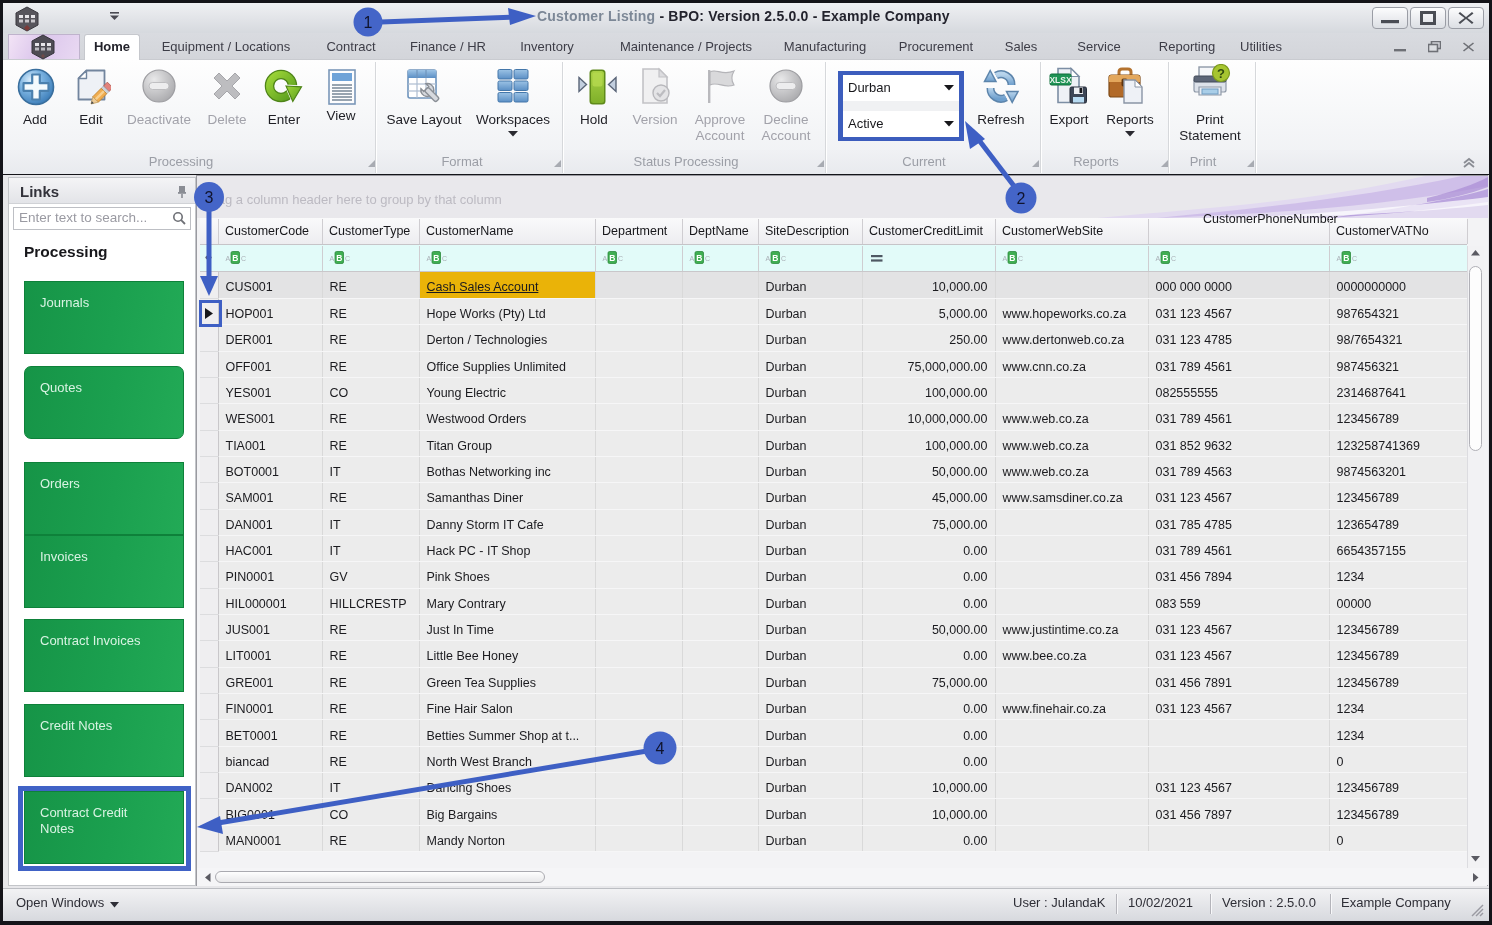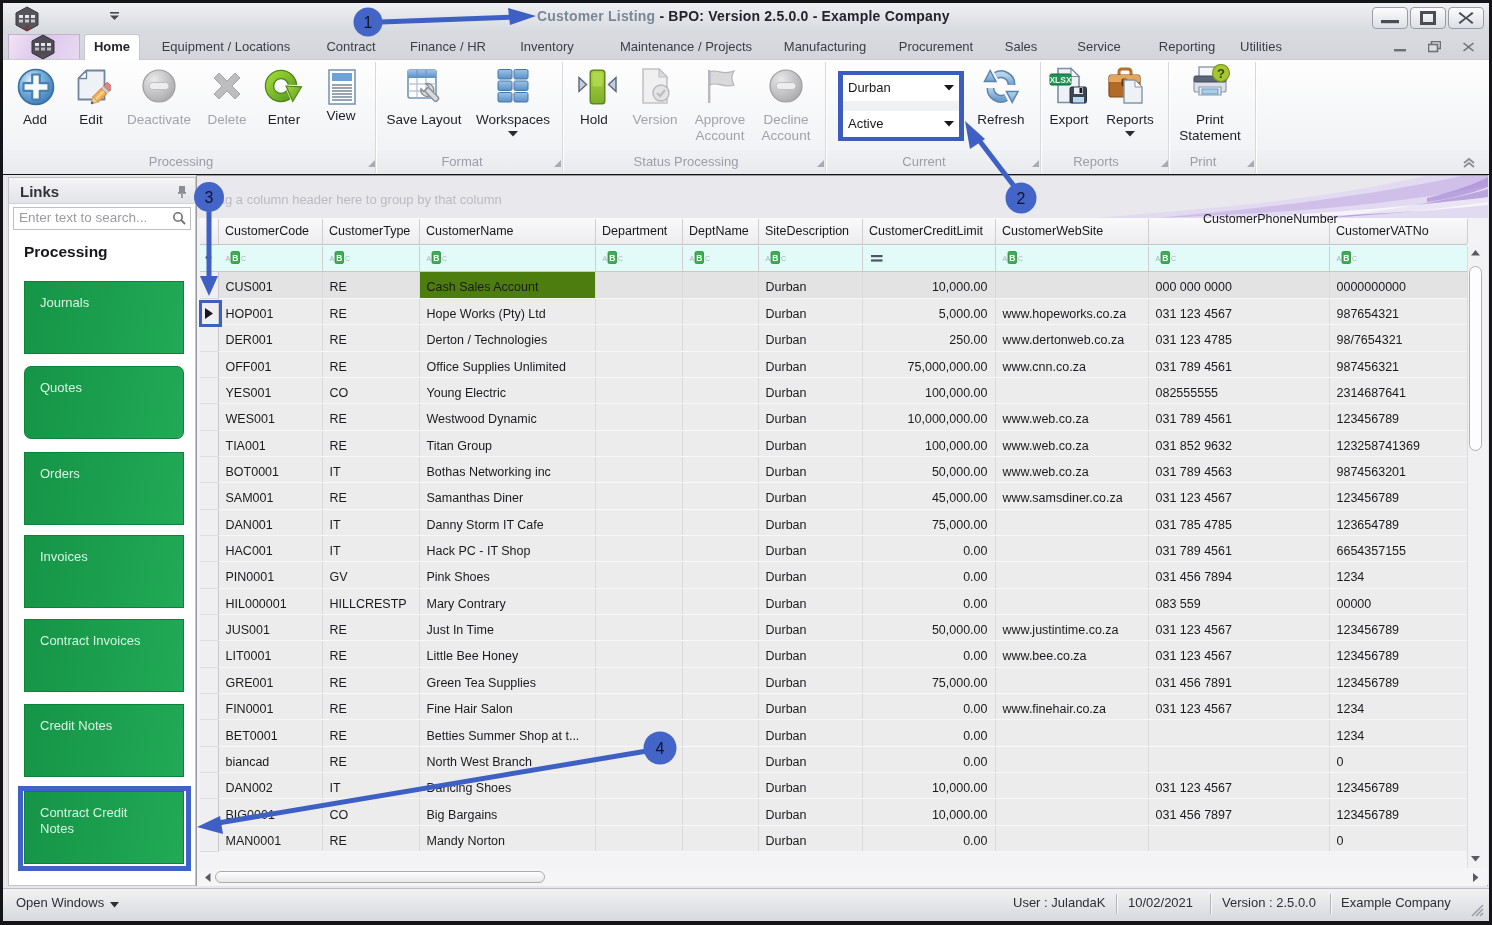--- a/index.html
+++ b/index.html
@@ -314,21 +314,21 @@
     </svg>
 <div class="abs" style="left:13px;top:207px;width:178px;height:23px;background:#ffffff;border:1px solid #bdbfc4;"></div>
 <div class="abs" style="left:19px;top:210px;font-size:13.5px;color:#9a9aa2;">Enter text to search...</div>
 <svg class="abs" style="left:172px;top:211px" width="14" height="14" viewBox="0 0 14 14">
       <circle cx="6" cy="6" r="4.2" fill="none" stroke="#6e7076" stroke-width="1.6"></circle>
       <line x1="9.2" y1="9.2" x2="13" y2="13" stroke="#6e7076" stroke-width="1.8"></line>
     </svg>
 <div class="abs" style="left:24px;top:243px;font-size:15.5px;font-weight:bold;color:#17171b;">Processing</div>
 <div class="gbtn abs" style="top:281px;">Journals</div>
 <div class="gbtn abs" style="top:366px;border-radius:7px;">Quotes</div>
-<div class="gbtn abs" style="top:452px;">Orders</div>
+<div class="gbtn abs" style="top:462px;">Orders</div>
 <div class="gbtn abs" style="top:535px;">Invoices</div>
 <div class="gbtn abs" style="top:619px;">Contract Invoices</div>
 <div class="gbtn abs" style="top:704px;">Credit Notes</div>
 <div class="gbtn abs" style="top:791px;">Contract Credit<br>Notes</div>
 <div class="abs" style="left:18px;top:786px;width:173px;height:85px;border:5px solid #4062c6;z-index:40"></div>
 <div class="abs" style="left:196px;top:175px;width:1292px;height:711px;background:#f3f3f5;border:1px solid #9a9aa0;border-right:none;"></div>
 <svg class="abs" style="left:197px;top:176px" width="1291" height="42" viewBox="0 0 1291 42">
 <rect width="1291" height="42" fill="#e9e8ec"></rect>
 <path d="M900 42 C1030 30 1150 24 1291 -16 L1291 42 Z" fill="#e2daf0"></path>
 <path d="M960 42 C1090 30 1200 16 1291 -6 L1291 10 C1180 32 1060 38 960 42 Z" fill="#cdbbe8" opacity="0.9"></path>
@@ -460,21 +460,21 @@
           <col style="width:133px">
           <col style="width:153px">
           <col style="width:181px">
           <col style="width:138px">
         </colgroup>
 <tbody>
           <tr style="height:26.35px;">
 <td class="ind"></td>
 <td style="background:#e3e3e4;">CUS001</td>
 <td style="background:#e3e3e4;">RE</td>
-<td style="background:#4d7c0f;">Cash Sales Account</td>
+<td style="background:#eab308;text-decoration:underline;">Cash Sales Account</td>
 <td style="background:#e3e3e4;"></td>
 <td style="background:#e3e3e4;"></td>
 <td style="background:#e3e3e4;">Durban</td>
 <td class="num" style="background:#e3e3e4;">10,000.00</td>
 <td style="background:#e3e3e4;"></td>
 <td style="background:#e3e3e4;">000 000 0000</td>
 <td style="background:#e3e3e4;">0000000000</td>
 </tr>
 <tr style="height:26.35px;">
 <td class="ind"></td>
@@ -525,21 +525,21 @@
 <td style="">Durban</td>
 <td class="num" style="">100,000.00</td>
 <td style=""></td>
 <td style="">082555555</td>
 <td style="">2314687641</td>
 </tr>
 <tr style="height:26.35px;">
 <td class="ind"></td>
 <td style="">WES001</td>
 <td style="">RE</td>
-<td style="">Westwood Dynamic</td>
+<td style="">Westwood Orders</td>
 <td style=""></td>
 <td style=""></td>
 <td style="">Durban</td>
 <td class="num" style="">10,000,000.00</td>
 <td style="">www.web.co.za</td>
 <td style="">031 789 4561</td>
 <td style="">123456789</td>
 </tr>
 <tr style="height:26.35px;">
 <td class="ind"></td>

